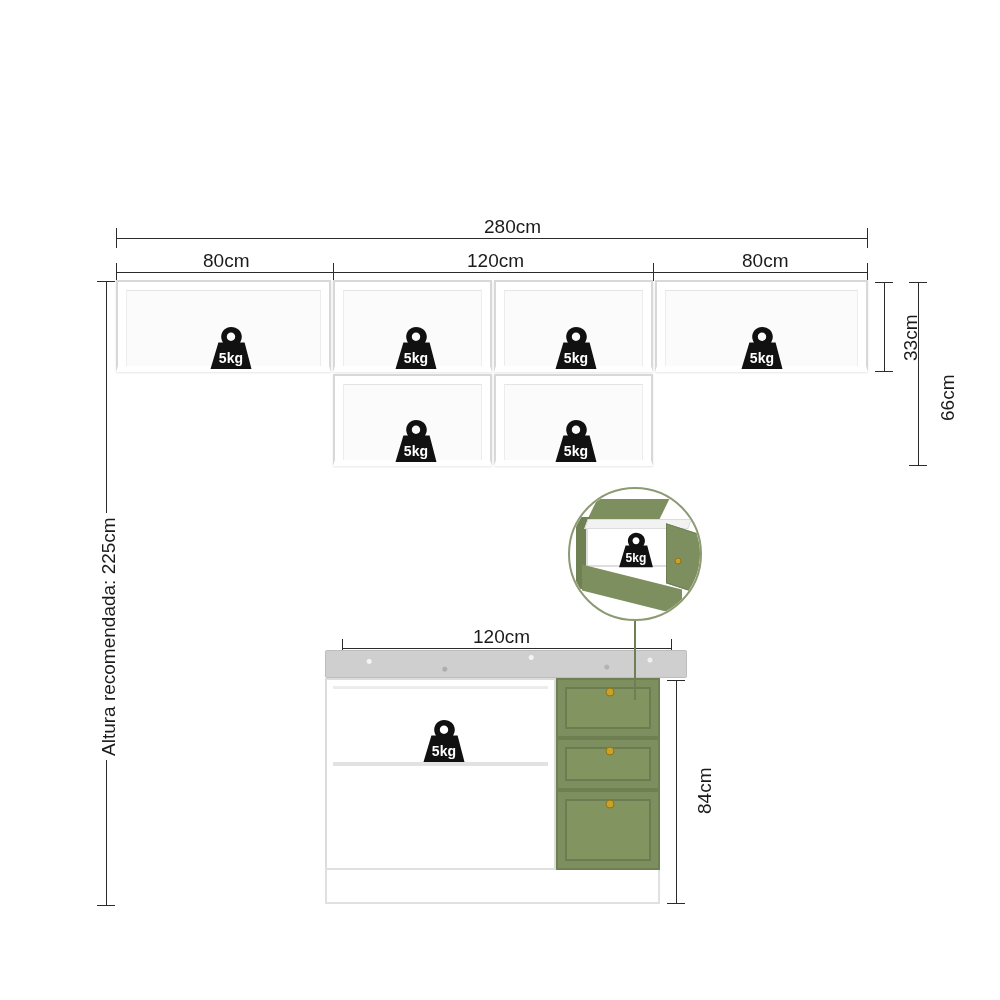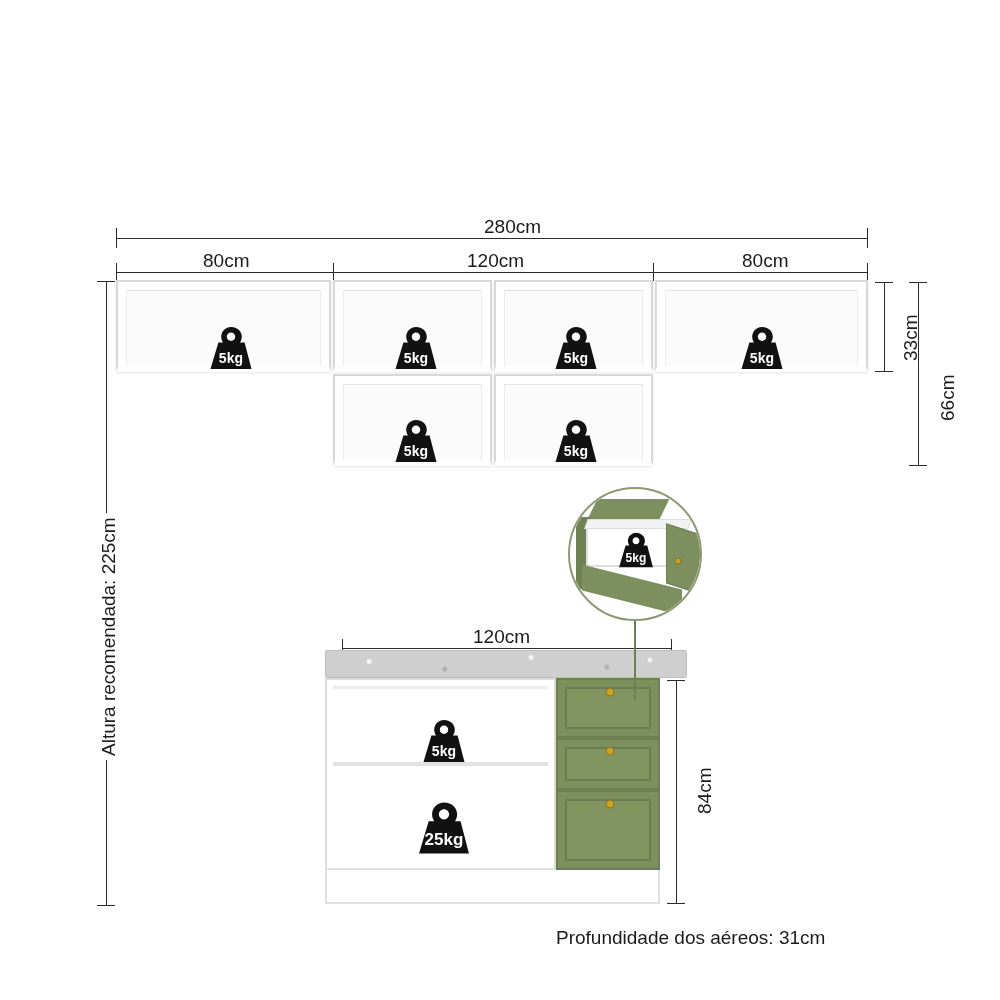--- a/index.html
+++ b/index.html
@@ -250,26 +250,20 @@
     <div class="bevel"></div>
     <div class="knob" style="left:52px; top:12px;"></div>
   </div>
 
   <div class="weight" style="left:444px; top:741px;">
     <svg viewBox="0 0 62 46">
         <path d="M31 2c-5.4 0-9.8 4.4-9.8 9.8 0 2.1 0.7 4.1 1.8 5.7h-4.6L10.5 44h41L44.6 17.5h-4.6c1.1-1.6 1.8-3.6 1.8-5.7C41.8 6.4 37.4 2 31 2z M31 7.6c2.3 0 4.2 1.9 4.2 4.2S33.3 16 31 16s-4.2-1.9-4.2-4.2S28.7 7.6 31 7.6z" fill="#111"></path>
       </svg>
     <div class="wtext">5kg</div>
   </div>
-  <div class="weight big" style="left:444px; top:828px;">
-    <svg viewBox="0 0 62 46">
-        <path d="M31 2c-5.4 0-9.8 4.4-9.8 9.8 0 2.1 0.7 4.1 1.8 5.7h-4.6L10.5 44h41L44.6 17.5h-4.6c1.1-1.6 1.8-3.6 1.8-5.7C41.8 6.4 37.4 2 31 2z M31 7.6c2.3 0 4.2 1.9 4.2 4.2S33.3 16 31 16s-4.2-1.9-4.2-4.2S28.7 7.6 31 7.6z" fill="#111"></path>
-      </svg>
-    <div class="wtext">25kg</div>
-  </div>
 
   <div class="vline" style="left:676px; top:680px; height:224px;"></div>
   <div class="htick" style="left:667px; top:680px; width:18px;"></div>
   <div class="htick" style="left:667px; top:903px; width:18px;"></div>
   <div class="dimlabel vert" style="left:694px; top:818px;">84cm</div>
 
   <div class="calloutline" style="left:634px; top:607px; height:93px;"></div>
   <div class="callout" style="left:568px; top:487px; width:134px; height:134px;">
 
     <div style="position:absolute; left:22px; top:10px; width:72px; height:22px; background:#7d8f5f; transform:skewX(-26deg);"></div>
@@ -284,15 +278,14 @@
     <div style="position:absolute; left:12px; top:88px; width:100px; height:26px; background:#7d8f5f; transform:skewY(14deg);"></div>
 
     <div class="weight small" style="left:66px; top:61px;">
       <svg viewBox="0 0 62 46">
           <path d="M31 2c-5.4 0-9.8 4.4-9.8 9.8 0 2.1 0.7 4.1 1.8 5.7h-4.6L10.5 44h41L44.6 17.5h-4.6c1.1-1.6 1.8-3.6 1.8-5.7C41.8 6.4 37.4 2 31 2z M31 7.6c2.3 0 4.2 1.9 4.2 4.2S33.3 16 31 16s-4.2-1.9-4.2-4.2S28.7 7.6 31 7.6z" fill="#111"></path>
         </svg>
       <div class="wtext">5kg</div>
     </div>
   </div>
 
-  <div class="footnote" style="left:556px; top:927px;">Profundidade dos aéreos: 31cm</div>
 
 </div>
 
 </body></html>

